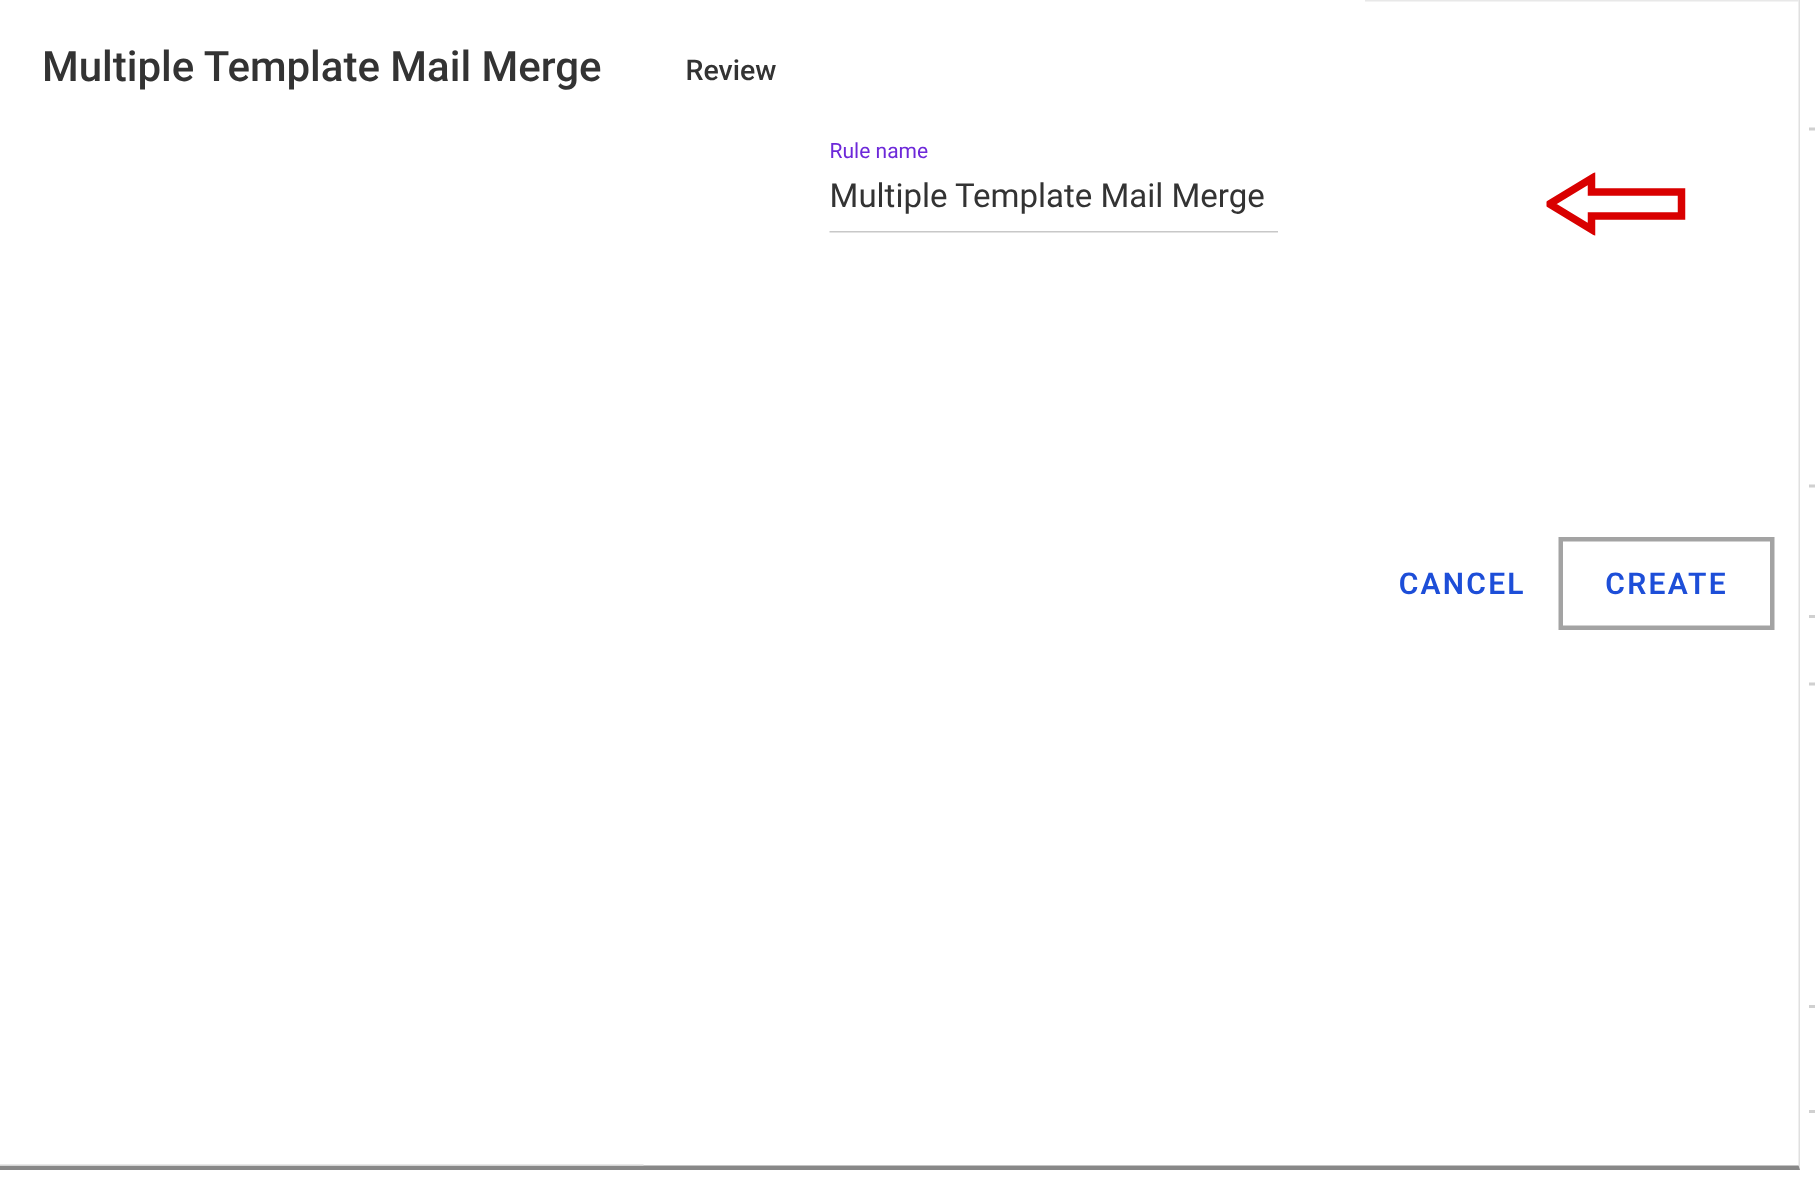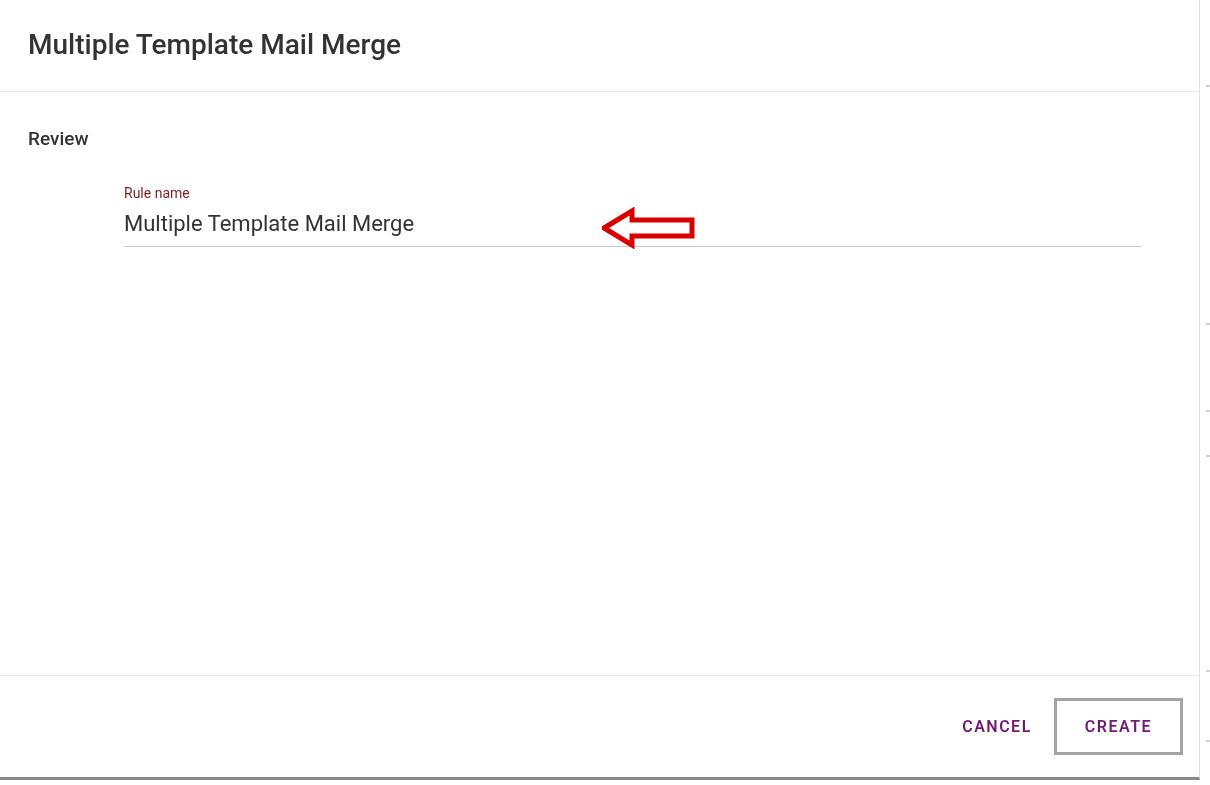--- a/index.html
+++ b/index.html
@@ -18,21 +18,20 @@
     .dialog {
       width: 1200px;
       height: 780px;
       position: absolute;
       top: 0;
       left: 0;
       background: #ffffff;
       border-right: 1px solid #e0e0e0;
       border-bottom: 3px solid #888888;
       display: flex;
-      flex-direction: column;
     }
     .dialog-header {
       padding: 28px 28px 30px 28px;
       border-bottom: 1px solid #e8e8e8;
     }
     .dialog-title {
       font-size: 28px;
       font-weight: 500;
       color: #333333;
     }
@@ -47,21 +46,21 @@
       color: #333333;
       margin-bottom: 35px;
     }
     .form-field {
       margin-left: 96px;
       margin-right: 30px;
       position: relative;
     }
     .field-label {
       font-size: 14px;
-      color: #7f1d1d;
+      color: #6d28d9;
       margin-bottom: 6px;
       display: block;
     }
     .field-input {
       width: 100%;
       border: none;
       border-bottom: 1px solid #c8c8c8;
       font-size: 22px;
       color: #333333;
       padding: 4px 0 10px 0;
@@ -79,23 +78,23 @@
       border-top: 1px solid #e8e8e8;
       padding: 22px 16px 22px 0;
       display: flex;
       justify-content: flex-end;
       align-items: center;
       gap: 0;
     }
     .btn {
       background: transparent;
       border: none;
-      font-size: 16px;
+      font-size: 20px;
       font-weight: 600;
-      color: #701a75;
+      color: #1d4ed8;
       letter-spacing: 1.5px;
       cursor: pointer;
       font-family: inherit;
     }
     .btn-cancel {
       padding: 16px 22px;
     }
     .btn-create {
       padding: 16px 28px;
       border: 3px solid #a3a3a3;

